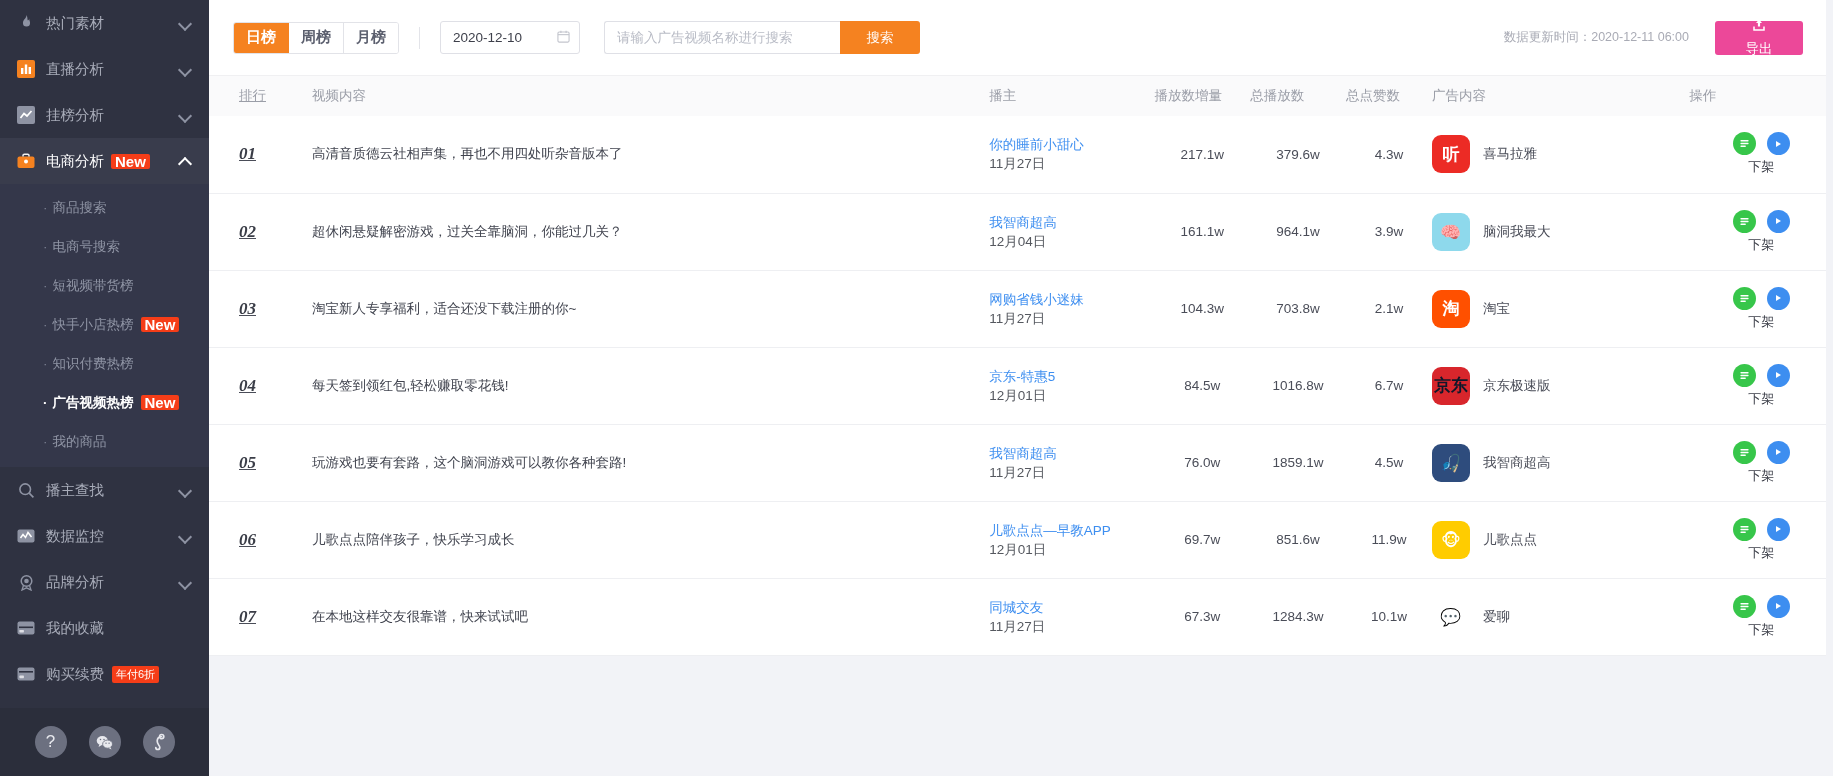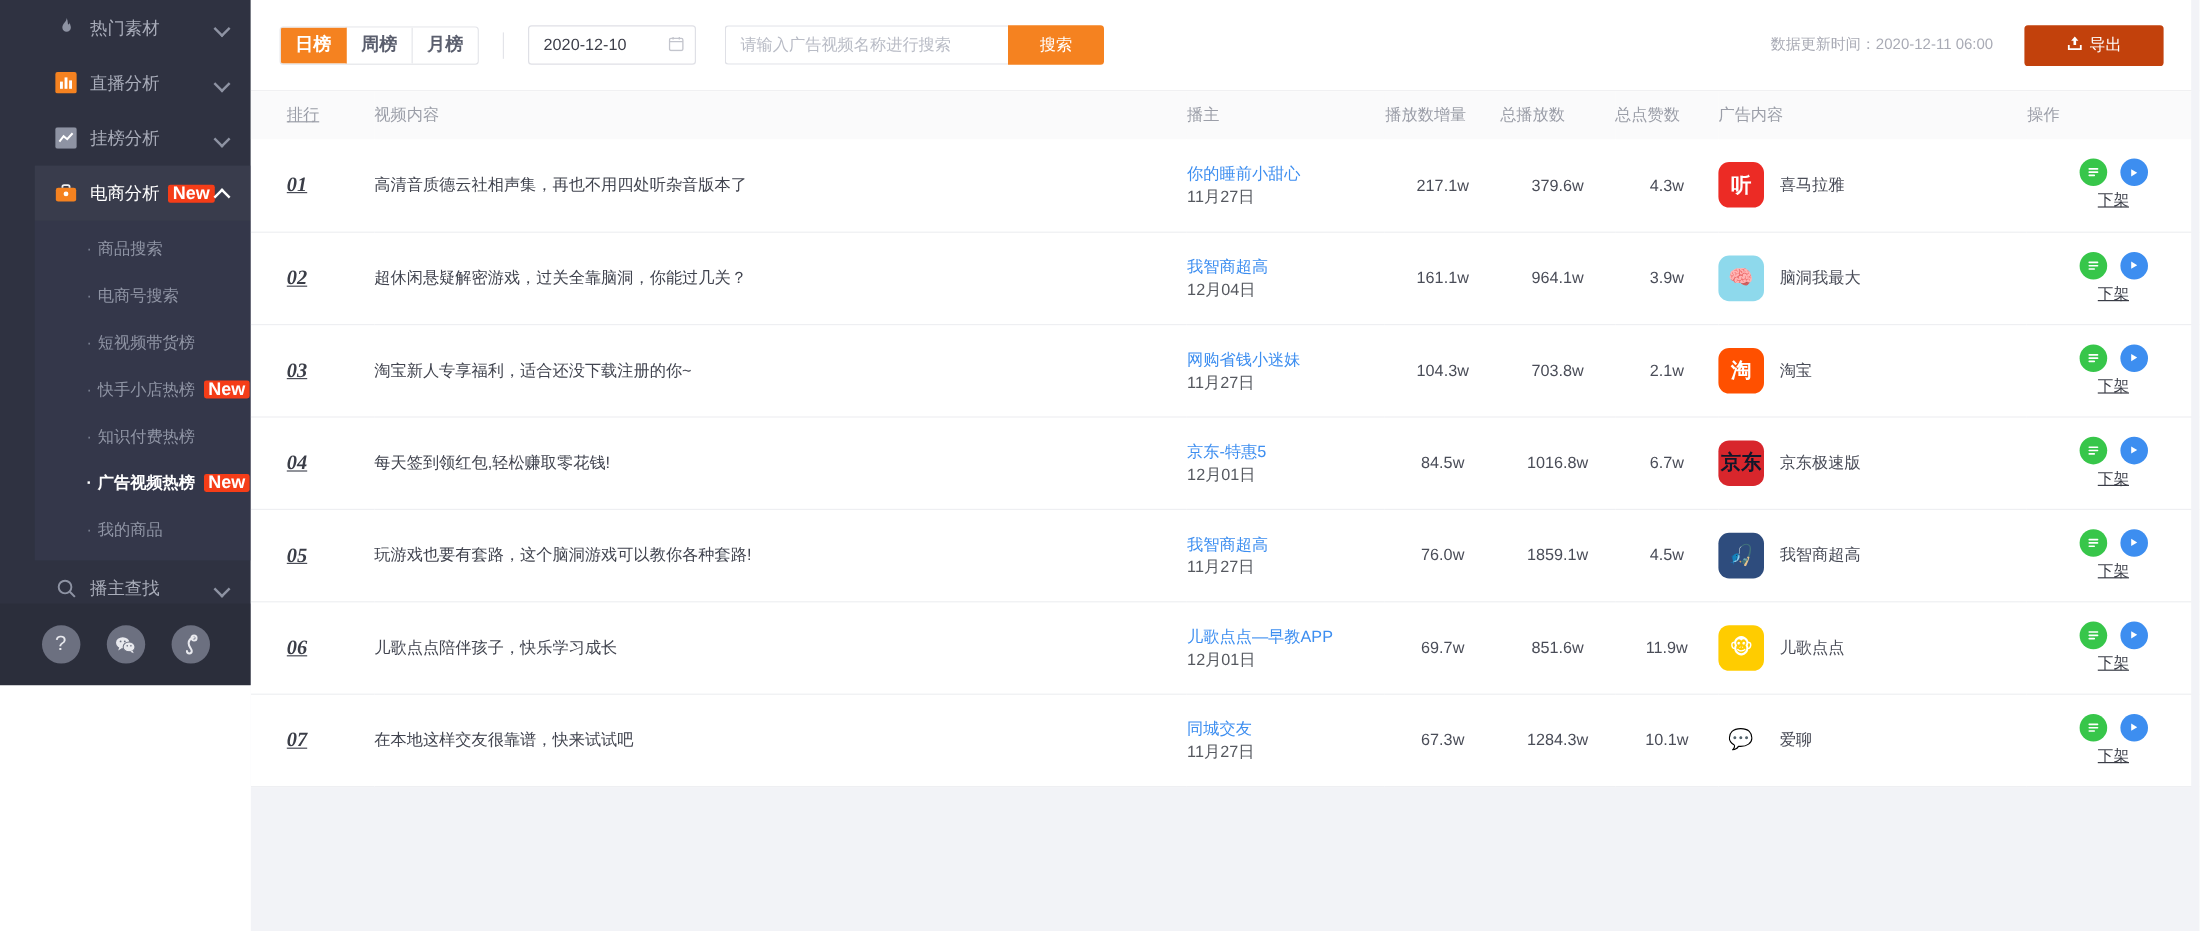--- a/index.html
+++ b/index.html
@@ -6,26 +6,25 @@
   html, body {
     width: 1833px; height: 776px;
     font-family: "Liberation Sans", "DejaVu Sans", sans-serif;
     background: #ffffff;
     overflow: hidden;
   }
   .app { display: flex; width: 1833px; height: 776px; }
 
   
   .sidebar {
-    width: 209px; min-width: 209px; height: 571px;
+    width: 209px; min-width: 209px; height: 776px;
     background: #2f3241;
     position: relative;
     overflow: hidden;
     color: #9b9fae;
-    padding-left: 29px;
   }
   .nav-scroll { padding-top: 0px; }
   .nav-item {
     height: 46px;
     display: flex; align-items: center;
     padding: 0 18px 0 17px;
     font-size: 14.5px;
     color: #a9adba;
     cursor: pointer;
     position: relative;
@@ -156,26 +155,26 @@
     display: flex; align-items: center; justify-content: center;
     font-size: 13.5px; cursor: pointer;
   }
   .upd {
     margin-left: auto;
     font-size: 12.5px; color: #a9abb5;
     white-space: nowrap;
   }
   .export {
     margin-left: 26px;
-    width: 116px; height: 34px;
-    background: #c2410c; color: #fff;
+    width: 88px; height: 34px;
+    background: #ec4899; color: #fff;
     border-radius: 3px;
     display: flex; align-items: center; justify-content: center;
     gap: 5px;
-    font-size: 13.5px; cursor: pointer;
+    font-size: 13.5px; cursor: pointer; flex-direction: column;
   }
 
   
   .tablewrap { background: #fff; }
   table.rank { width: 100%; border-collapse: collapse; table-layout: fixed; }
   table.rank thead th {
     background: #fafafb;
     height: 40px;
     font-weight: normal;
     font-size: 13.5px;
@@ -232,21 +231,21 @@
 
   .opcell { display: flex; flex-direction: column; align-items: center; gap: 3px; }
   .oprow { display: flex; gap: 11px; align-items: center; }
   .obtn {
     width: 23px; height: 23px; border-radius: 50%;
     display: flex; align-items: center; justify-content: center;
     cursor: pointer; color: #fff;
   }
   .obtn.green { background: #37c64a; }
   .obtn.blue { background: #3d8ef0; }
-  .oplabel { font-size: 13px; color: #3a3d47; cursor: pointer; text-decoration: underline; }
+  .oplabel { font-size: 13px; color: #3a3d47; cursor: pointer; }
 
   .sb-track {
     position: absolute; right: 0; top: 0; width: 7px; height: 776px;
     background: #f2f3f7;
   }
 </style>
 </head>
 <body>
 
 <div class="app">

